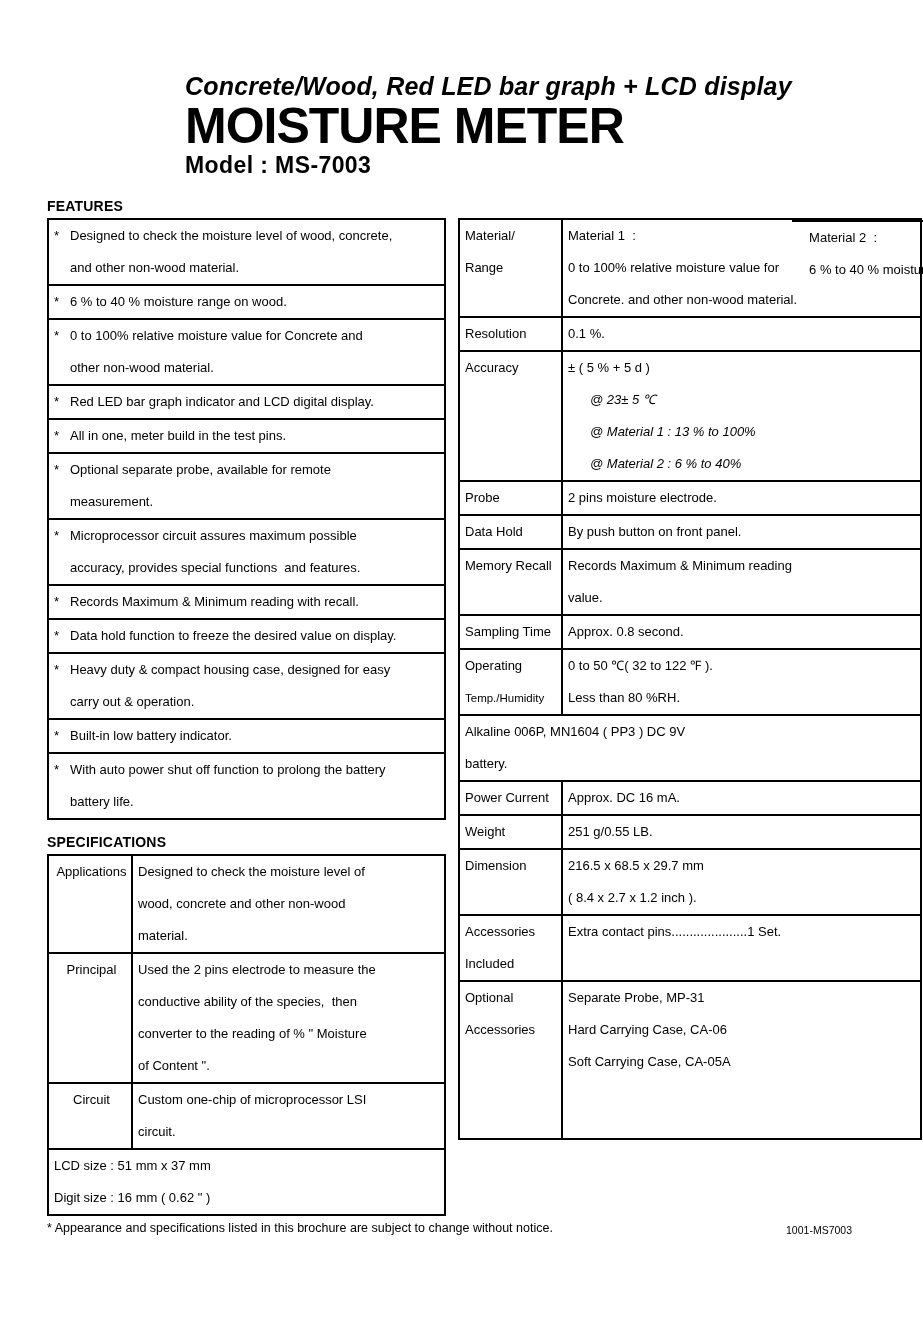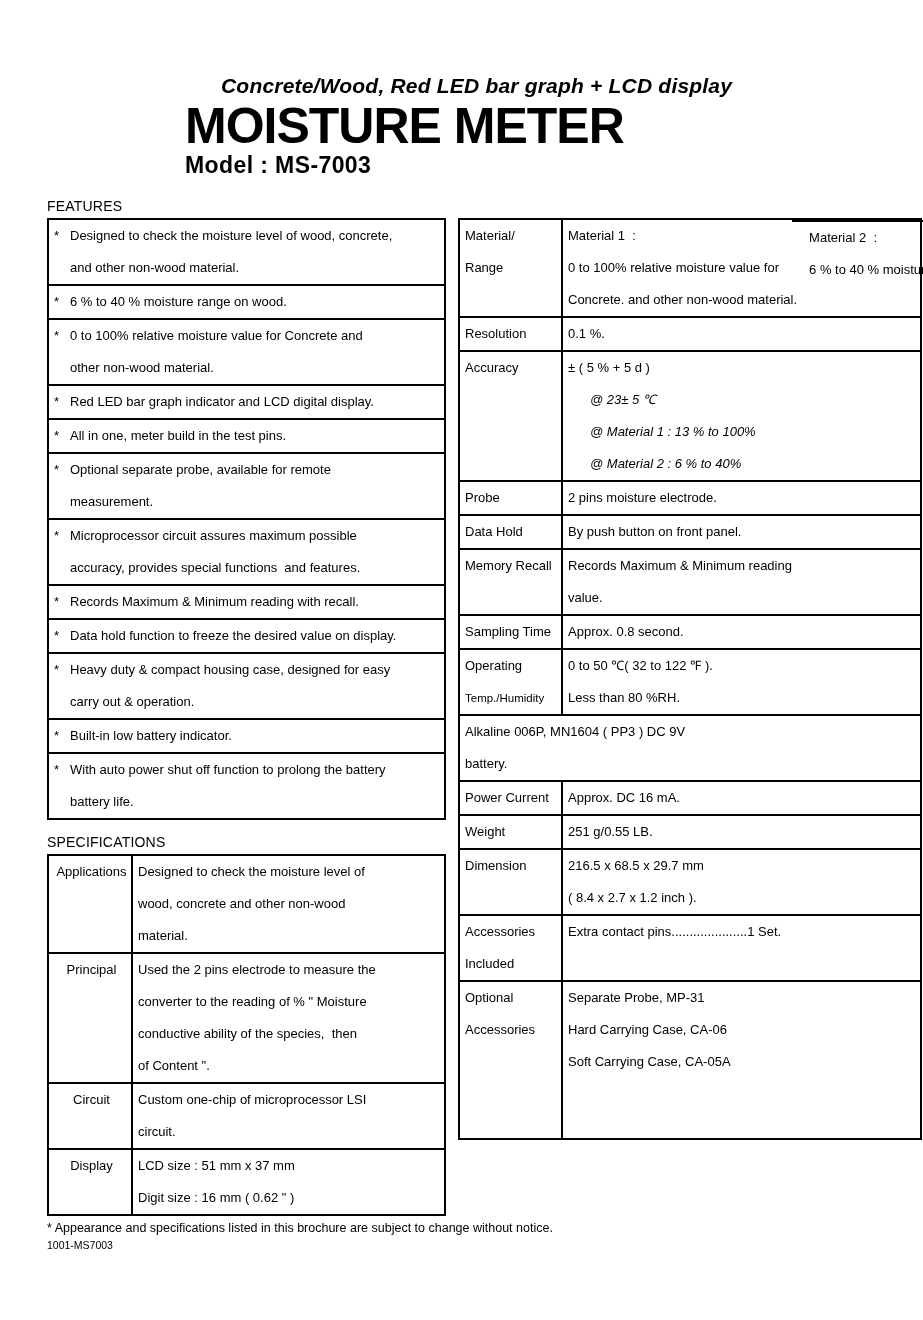--- a/index.html
+++ b/index.html
@@ -9,39 +9,39 @@
     font-family:"Liberation Sans", sans-serif;
     color:#000;
     position:relative;
     overflow:hidden;
   }
   .page { padding:73px 0 0 47px; width:864px; }
 
   
   .title-block { margin-left:138px; }
   .subtitle {
-    font-size:21px; font-weight:bold; font-style:italic;
-    letter-spacing:0.2px; line-height:26px;margin-left:36px;
+    font-size:25px; font-weight:bold; font-style:italic;
+    letter-spacing:0.2px; line-height:26px;
   }
   .main-title {
     font-size:50px; font-weight:bold; letter-spacing:-1px;
     line-height:52px; margin-top:1px;
   }
   .model-line {
     font-size:23px; font-weight:bold; letter-spacing:0.4px;
     line-height:26px;
   }
 
   
   .content { display:flex; margin-top:20px; }
   .left-col  { width:399px; flex:none; }
   .right-col { width:464px; flex:none; margin-left:12px; padding-top:20px; }
 
   .section-heading {
-    font-weight:normal; font-size:14px; height:20px; line-height:17px;
+    font-weight:bold; font-size:14px; height:20px; line-height:17px;
     letter-spacing:0.2px;
   }
   .specs-heading { margin-top:14px; }
 
   .line { line-height:32px; white-space:pre; font-size:13px; }
   .line.italic { font-style:italic; }
   .line.indent { padding-left:22px; }
   .line.small  { font-size:11.5px; }
 
   
@@ -60,21 +60,21 @@
     flex:none; border-right:2px solid #000; padding:0 2px 0 5px;
   }
   .left-table  .t-label { width:84px;text-align:center; }
   .right-table .t-label { width:103px; }
   .t-value { flex:1; min-width:0; display:flex; padding:0 3px 0 5px; }
   .t-part + .t-part { border-top:2px solid #000; margin-left:-5px; padding-left:17px; }
 
   
   .footer {
     display:flex; justify-content:space-between; align-items:flex-start;
-    margin-top:5px; width:817px;flex-direction:column;
+    margin-top:5px; width:817px;
   }
   .footer-note { font-size:12.5px; line-height:15px; }
   .doc-code { font-size:10.5px; line-height:15px; padding-right:12px; padding-top:2px; }
 </style>
 </head>
 <body>
 
 <div class="page">
 
   <header class="title-block">
@@ -182,41 +182,38 @@
               </div>
             </div>
           </div>
           <div class="t-row">
             <div class="t-label">
               <div class="line">Principal</div>
             </div>
             <div class="t-value">
               <div class="t-part">
                 <div class="line">Used the 2 pins electrode to measure the</div>
+                <div class="line">conductive ability of the species,  then</div>
                 <div class="line">converter to the reading of % " Moisture</div>
-                <div class="line">conductive ability of the species,  then</div>
                 <div class="line">of Content ".</div>
               </div>
             </div>
           </div>
           <div class="t-row">
             <div class="t-label">
               <div class="line">Circuit</div>
             </div>
             <div class="t-value">
               <div class="t-part">
                 <div class="line">Custom one-chip of microprocessor LSI</div>
                 <div class="line">circuit.</div>
               </div>
             </div>
           </div>
           <div class="t-row">
-            <div class="t-label">
-              <div class="line">Display</div>
-            </div>
             <div class="t-value">
               <div class="t-part">
                 <div class="line">LCD size : 51 mm x 37 mm</div>
                 <div class="line">Digit size : 16 mm ( 0.62 " )</div>
               </div>
             </div>
           </div>
         </div>
     </div>
 

